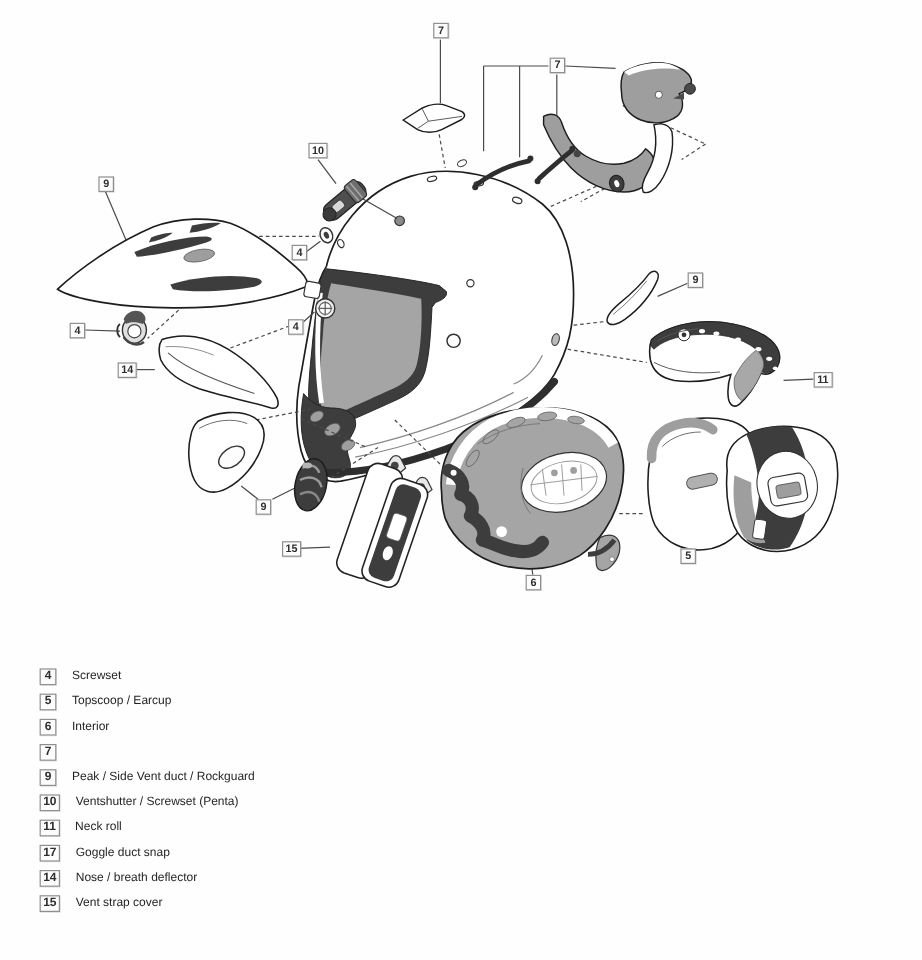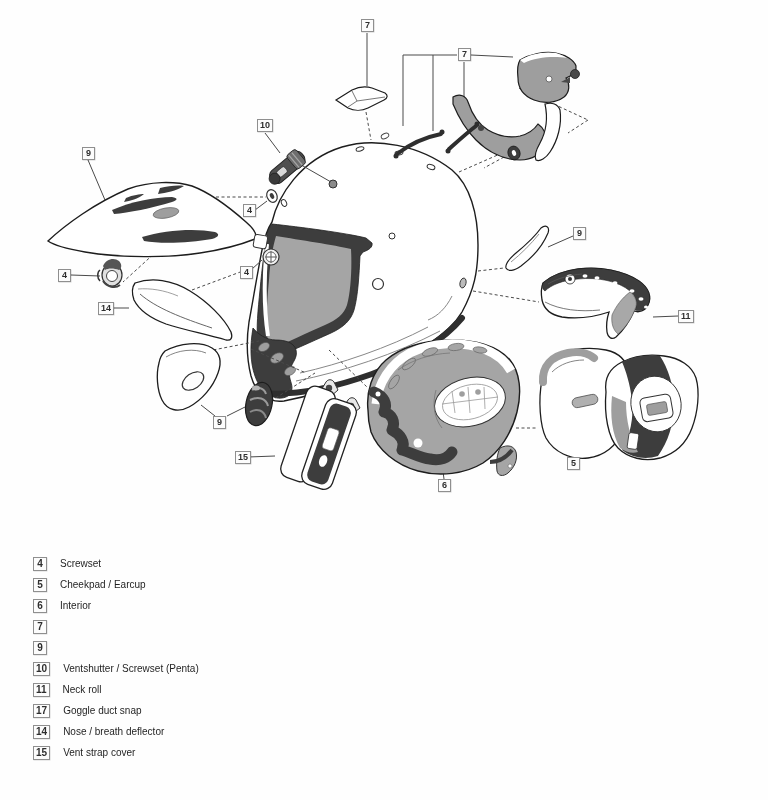--- a/index.html
+++ b/index.html
@@ -341,31 +341,32 @@
   <div class="callout" style="left:438px;top:479px;">6</div>
   <div class="callout" style="left:567px;top:457px;">5</div>
 
   <div class="legend">
     <div class="legend-row">
       <span class="legend-box">4</span>
       <span class="legend-label">Screwset</span>
     </div>
     <div class="legend-row">
       <span class="legend-box">5</span>
-      <span class="legend-label">Cheekpad / Earcup</span>
+      <span class="legend-label">Topscoop / Earcup</span>
     </div>
     <div class="legend-row">
       <span class="legend-box">6</span>
       <span class="legend-label">Interior</span>
     </div>
     <div class="legend-row">
       <span class="legend-box">7</span>
     </div>
     <div class="legend-row">
       <span class="legend-box">9</span>
+      <span class="legend-label">Peak / Side Vent duct / Rockguard</span>
     </div>
     <div class="legend-row">
       <span class="legend-box">10</span>
       <span class="legend-label">Ventshutter / Screwset (Penta)</span>
     </div>
     <div class="legend-row">
       <span class="legend-box">11</span>
       <span class="legend-label">Neck roll</span>
     </div>
     <div class="legend-row">

